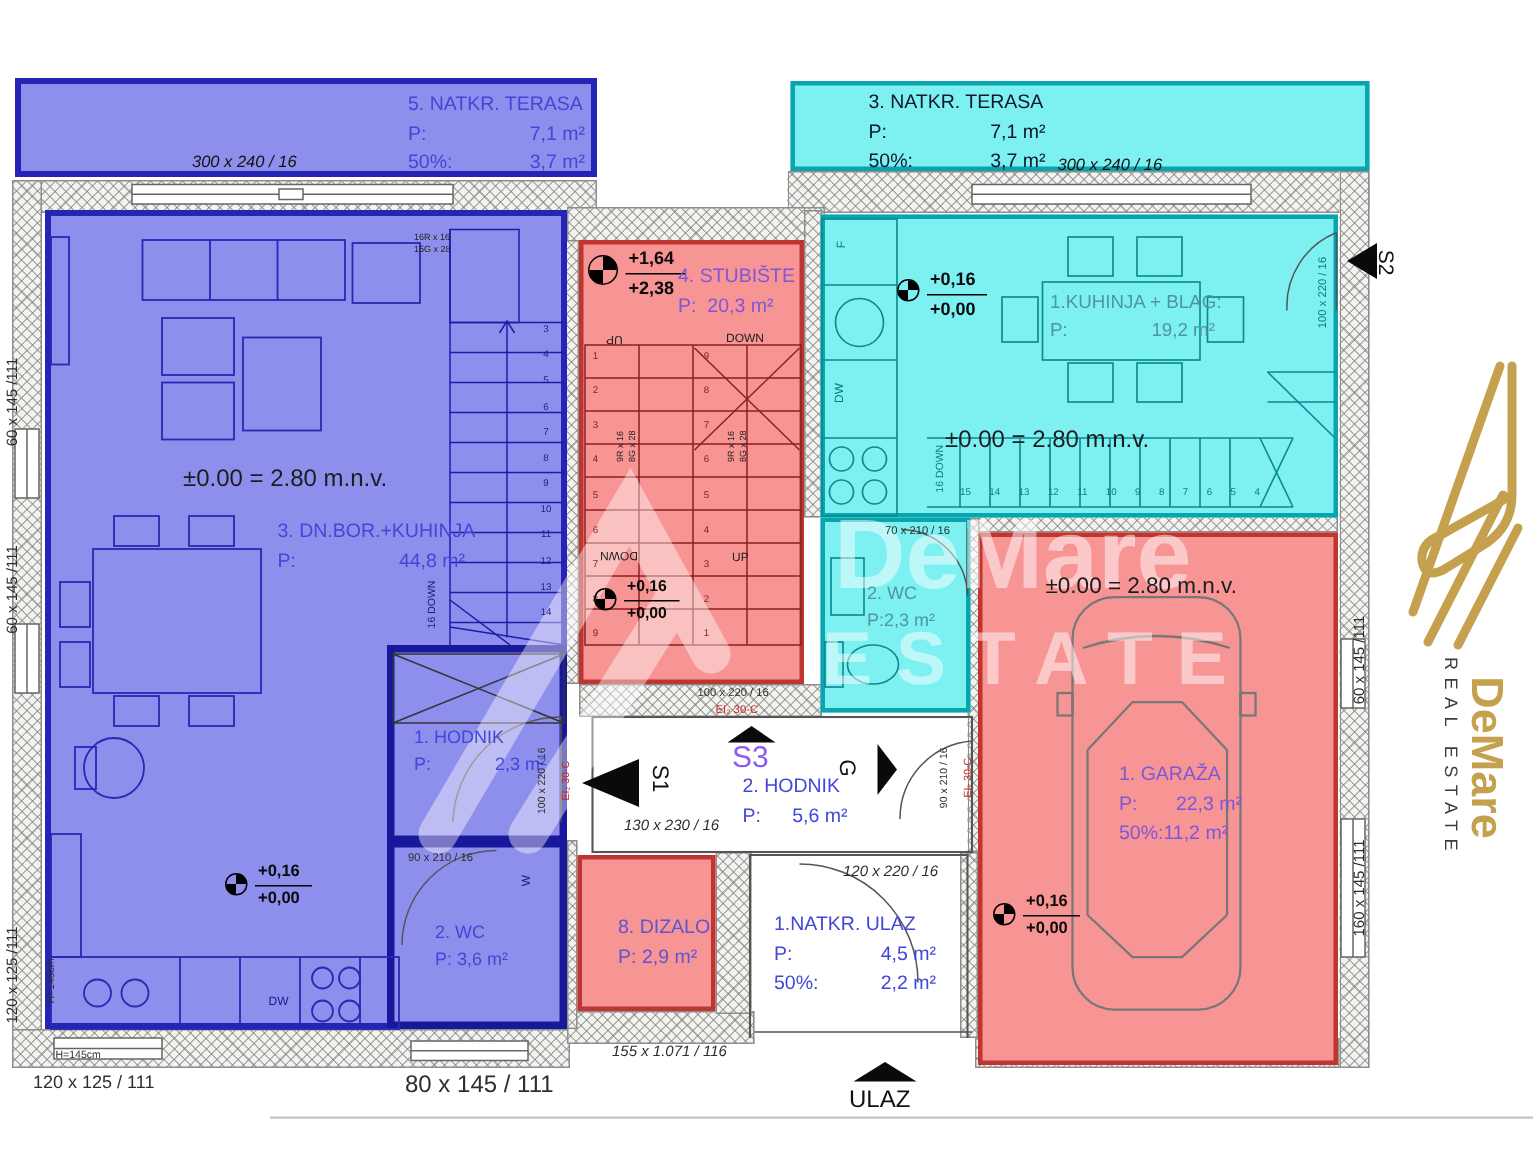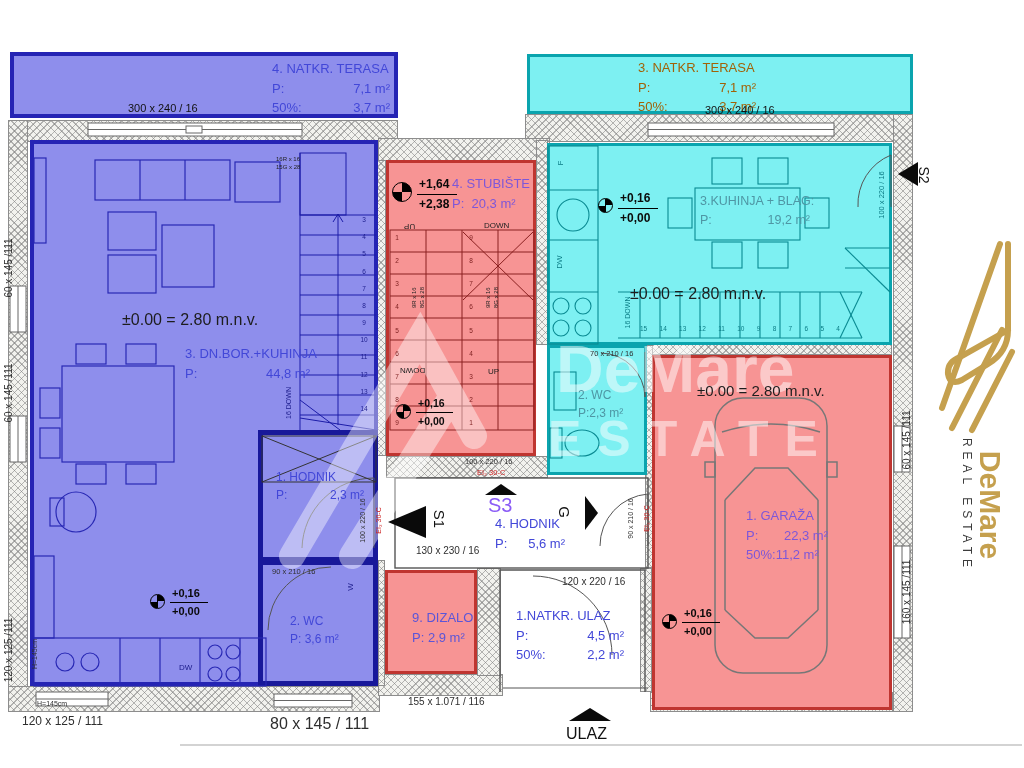--- a/index.html
+++ b/index.html
@@ -15,27 +15,27 @@
   .r-blue2{background:#8e8eec;border:5px solid #18189a;}
   .r-cyan{background:#7df0f2;border:3px solid #0aa4ae;}
   .r-red{background:#f79494;border:3px solid #bf3530;}
   svg.layer{position:absolute;left:0;top:0;z-index:3;pointer-events:none;}
   .lbl{position:absolute;z-index:4;white-space:nowrap;font-size:13px;line-height:1.5;}
   .kv{display:flex;justify-content:space-between;}
   .t-blue{color:#4247d8;}  .t-teal{color:#4e96a4;}  .t-purp{color:#7e57d8;}
   .t-navy{color:#1b1b8a;}  .t-fire{color:#cc2424;}  .t-dim{color:#2e2e2e;}
   .t-dark{color:#111;}
   .big{font-size:16px;color:#1d1d1d;}
-  .sm{font-size:10px;}  .tiny{font-size:7.5px;}
+  .sm{font-size:10px;font-style:italic;}  .tiny{font-size:7.5px;}
   .vtext{position:absolute;z-index:4;display:flex;justify-content:center;align-items:center;
          white-space:nowrap;transform:rotate(-90deg);transform-origin:center;}
   .vtext90{position:absolute;z-index:4;display:flex;justify-content:center;align-items:center;
          white-space:nowrap;transform:rotate(90deg);transform-origin:center;}
   .rot180{transform:rotate(180deg);}
-  .lvlmark{position:absolute;z-index:4;display:flex;align-items:flex-start;gap:5px;margin-top:12px;}
+  .lvlmark{position:absolute;z-index:4;display:flex;align-items:flex-start;gap:5px;}
   .lvl-sym{width:13px;height:13px;border-radius:50%;border:1px solid #000;flex:0 0 auto;margin-top:8px;
            background:conic-gradient(#000 0 25%,transparent 0 50%,#000 0 75%,transparent 0);}
   .lvl-sym.bigger{width:18px;height:18px;margin-top:6px;}
   .lvl-vals{display:flex;flex-direction:column;font-size:11px;color:#0a0a0a;font-weight:700;line-height:1.4;}
   .lvl-vals span:first-child{border-bottom:1.5px solid #000;padding:0 8px 1px 2px;}
   .lvl-vals span:last-child{padding:1px 8px 0 2px;}
   .steps-v{position:absolute;z-index:4;display:flex;flex-direction:column;justify-content:space-between;
            align-items:center;font-size:6.5px;}
   .steps-h{position:absolute;z-index:4;display:flex;justify-content:space-between;
            align-items:center;font-size:6.5px;}
@@ -251,33 +251,33 @@
       <line x1="725" y1="500" x2="725" y2="610"></line>
         <line x1="818" y1="500" x2="818" y2="610"></line>
       <rect x="705" y="462" width="10" height="15"></rect>
         <rect x="827" y="462" width="10" height="15"></rect>
     </g>
 
     <line x1="180" y1="745" x2="1022" y2="745" stroke="#c4c4c4" stroke-width="1.5"></line>
   </svg>
 
   <div class="lbl t-blue" style="left:272px;top:59px;width:118px">
-    <div>4. NATKR. TERASA</div>
+    <div>5. NATKR. TERASA</div>
     <div class="kv">
         <span>P:</span>
         <span>7,1 m²</span>
       </div>
     <div class="kv">
         <span>50%:</span>
         <span>3,7 m²</span>
       </div>
   </div>
   <div class="lbl sm t-dark" style="left:128px;top:100px;font-size:11px">300 x 240 / 16</div>
 
-  <div class="lbl t-teal" style="left:638px;top:58px;width:118px;color:#a16207">
+  <div class="lbl t-teal" style="left:579px;top:58px;width:118px;color:#0f172a">
     <div>3. NATKR. TERASA</div>
     <div class="kv">
         <span>P:</span>
         <span>7,1 m²</span>
       </div>
     <div class="kv">
         <span>50%:</span>
         <span>3,7 m²</span>
       </div>
   </div>
@@ -312,21 +312,21 @@
       <span class="stepnum">7</span>
       <span class="stepnum">8</span>
       <span class="stepnum">9</span>
       <span class="stepnum">10</span>
       <span class="stepnum">11</span>
       <span class="stepnum">12</span>
       <span class="stepnum">13</span>
       <span class="stepnum">14</span>
     </div>
 
-  <div class="lbl t-blue" style="left:276px;top:468px;width:88px;font-size:12px">
+  <div class="lbl t-blue" style="left:276px;top:482px;width:88px;font-size:12px">
     <div>1. HODNIK</div>
     <div class="kv">
         <span>P:</span>
         <span>2,3 m²</span>
       </div>
   </div>
   <div class="lbl tiny t-dim" style="left:272px;top:566px">90 x 210 / 16</div>
   <div class="vtext t-navy" style="left:340px;top:582px;width:20px;height:10px;font-size:8px">W</div>
   <div class="lbl t-blue" style="left:290px;top:612px;font-size:12px">
     <div>2. WC</div>
@@ -380,34 +380,34 @@
     </div>
   <div class="lvlmark" style="left:396px;top:384px">
     <span class="lvl-sym"></span>
     <span class="lvl-vals" style="font-size:10.5px">
         <span>+0,16</span>
         <span>+0,00</span>
       </span>
   </div>
 
   <div class="lbl" style="left:412px;top:608px;color:#5b55d8;font-size:13px">
-    <div>9. DIZALO</div>
+    <div>8. DIZALO</div>
     <div><span>P:</span> <span>2,9 m²</span></div>
   </div>
 
   <div class="lbl tiny t-dim" style="left:465px;top:456px">100 x 220 / 16</div>
   <div class="lbl tiny t-fire" style="left:477px;top:467px">EI₂ 30-C</div>
   <div class="tri" style="left:485px;top:484px;border-left:16px solid transparent;border-right:16px solid transparent;border-bottom:11px solid #0a0a0a"></div>
   <div class="lbl" style="left:488px;top:490px;font-size:20px;color:#8b5cf6">S3</div>
   <div class="tri" style="left:388px;top:506px;border-top:16px solid transparent;border-bottom:16px solid transparent;border-right:38px solid #0a0a0a"></div>
   <div class="vtext90" style="left:428px;top:512px;width:24px;height:14px;font-size:15px;color:#111">S1</div>
   <div class="vtext t-dim" style="left:332px;top:516px;width:60px;height:9px;font-size:7px">100 x 220 / 16</div>
   <div class="vtext t-fire" style="left:350px;top:516px;width:56px;height:9px;font-size:7px">EI₂ 30-C</div>
   <div class="lbl t-blue" style="left:495px;top:514px;width:92px">
-    <div>4. HODNIK</div>
+    <div>2. HODNIK</div>
     <div class="kv" style="width:70px">
         <span>P:</span>
         <span>5,6 m²</span>
       </div>
   </div>
   <div class="lbl sm t-dim" style="left:416px;top:543px">130 x 230 / 16</div>
   <div class="vtext90" style="left:556px;top:505px;width:18px;height:14px;font-size:15px;color:#111">G</div>
   <div class="tri" style="left:585px;top:496px;border-top:17px solid transparent;border-bottom:17px solid transparent;border-left:13px solid #0a0a0a"></div>
   <div class="vtext t-dim" style="left:601px;top:514px;width:58px;height:9px;font-size:7px">90 x 210 / 16</div>
   <div class="vtext t-fire" style="left:618px;top:514px;width:56px;height:9px;font-size:7px">EI₂ 30-C</div>
@@ -428,21 +428,21 @@
   <div class="vtext" style="left:550px;top:158px;width:20px;height:10px;font-size:8px;color:#0a7a84">F</div>
   <div class="vtext" style="left:546px;top:257px;width:26px;height:10px;font-size:8px;color:#0a7a84">DW</div>
   <div class="lvlmark" style="left:598px;top:178px">
     <span class="lvl-sym"></span>
     <span class="lvl-vals" style="font-size:12px">
         <span>+0,16</span>
         <span>+0,00</span>
       </span>
   </div>
   <div class="lbl t-teal" style="left:700px;top:192px;width:110px;font-size:12.5px">
-    <div>3.KUHINJA + BLAG:</div>
+    <div>1.KUHINJA + BLAG:</div>
     <div class="kv">
         <span>P:</span>
         <span>19,2 m²</span>
       </div>
   </div>
   <div class="lbl big" style="left:630px;top:282px">±0.00 = 2.80 m.n.v.</div>
   <div class="vtext" style="left:606px;top:308px;width:42px;height:9px;font-size:7px;color:#0b7d86">16 DOWN</div>
   <div class="steps-h" style="left:640px;top:322px;width:200px;height:12px;color:#0b7d86">
       <span class="stepnum">15</span>
       <span class="stepnum">14</span>

